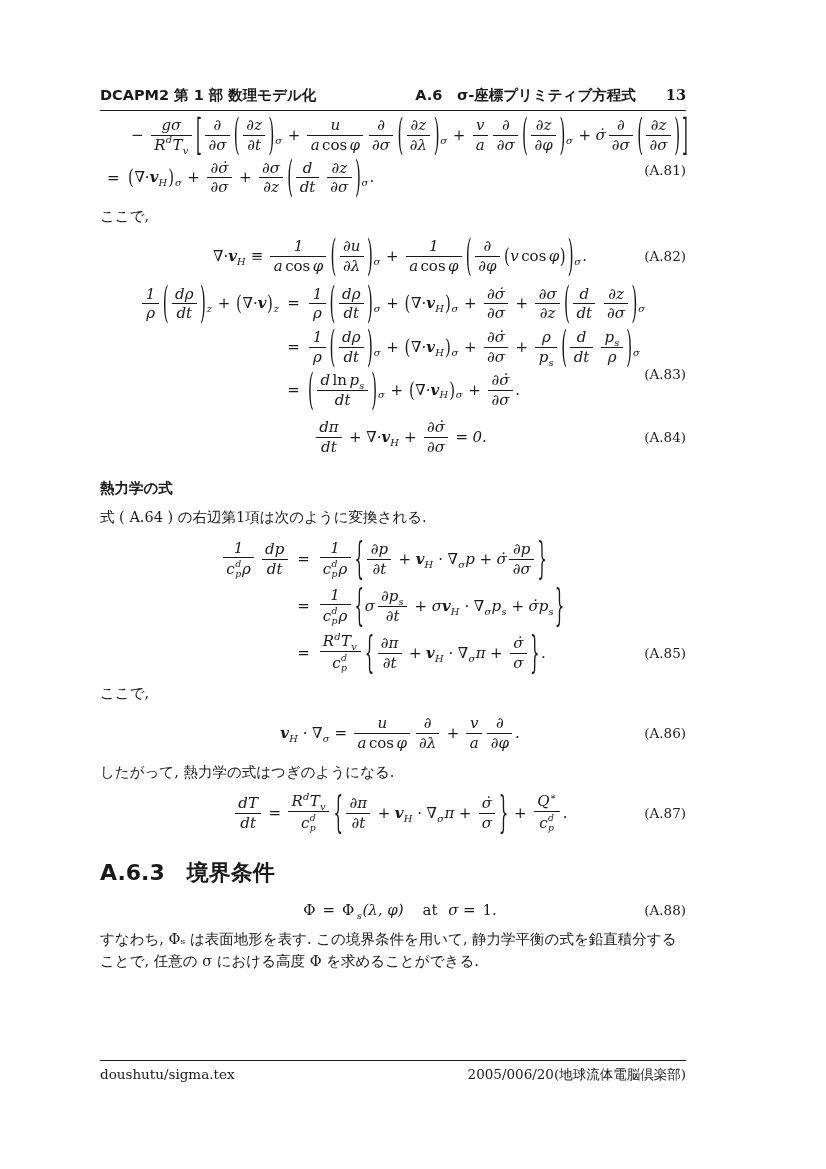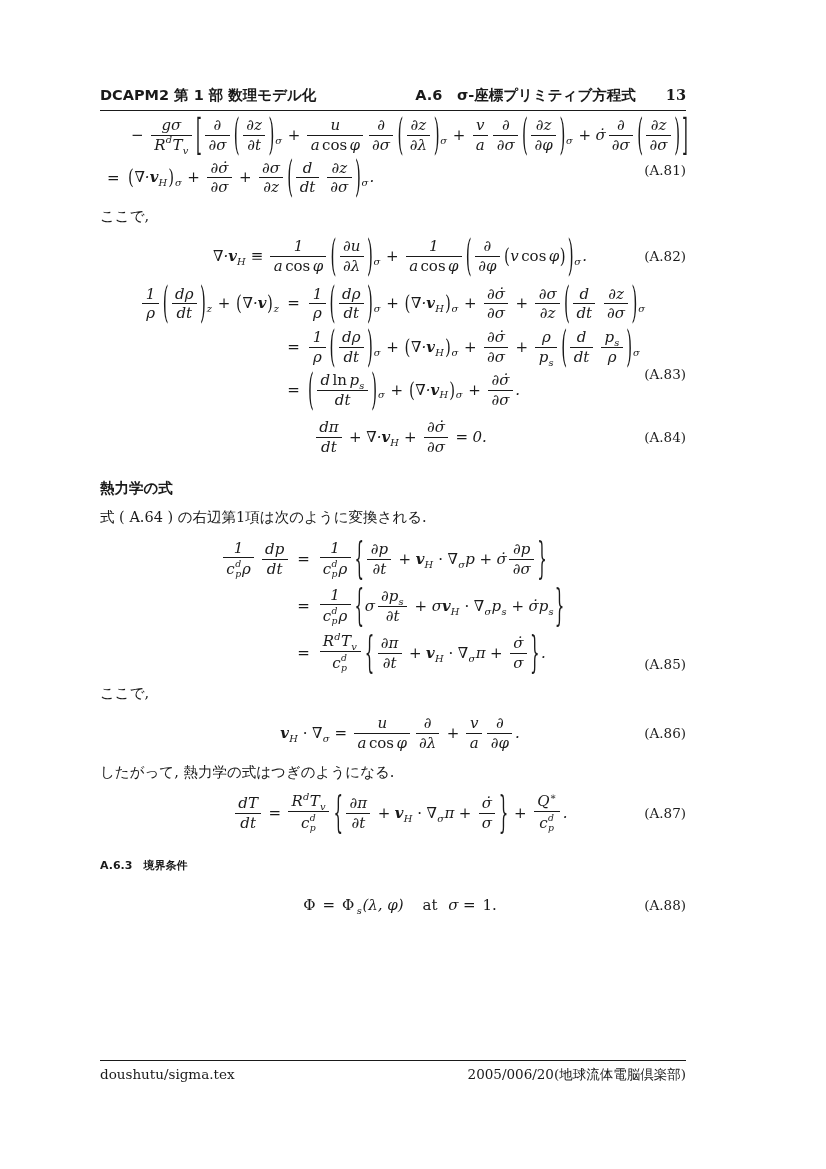--- a/index.html
+++ b/index.html
@@ -6,21 +6,21 @@
   html,body{margin:0;padding:0;background:#888}
   .page{position:relative;width:826px;height:1169px;margin:0 auto;background:#ffffff;
         font-family:"DejaVu Serif","Liberation Serif",serif;color:#1a1a1a;overflow:hidden}
   .header{position:absolute;left:100px;top:86px;width:586px;display:flex;justify-content:space-between;
           align-items:baseline;font-weight:bold;font-size:14.5px;padding-bottom:5px;border-bottom:1.5px solid #1a1a1a;
           font-family:"DejaVu Sans","Liberation Sans",sans-serif}
   .pgnum{margin-left:30px;font-family:"DejaVu Serif",serif}
   .content{position:absolute;left:100px;top:110px;width:586px;font-size:15px}
   .jtext{font-size:14.5px;line-height:1.5;margin:7px 0}
   .bhead{font-family:"DejaVu Sans","Liberation Sans",sans-serif;font-weight:bold;font-size:14.5px;margin:20px 0 9px}
-  .sechead{font-family:"DejaVu Sans","Liberation Sans",sans-serif;font-weight:bold;font-size:11px;margin:22px 0 20px}
+  .sechead{font-family:"DejaVu Sans","Liberation Sans",sans-serif;font-weight:bold;font-size:22px;margin:22px 0 10px}
   .footer{position:absolute;left:100px;top:1060px;width:586px;border-top:1px solid #1a1a1a;
           display:flex;justify-content:space-between;font-size:13.5px;padding-top:5px}
   
   .eq{position:relative;margin:4px 0;font-size:15px}
   .eqtable{display:table;margin:0 auto;border-collapse:collapse}
   .eqrow{display:table-row}
   .eqcell{display:table-cell;vertical-align:middle;padding:3px 0}
   .cm{padding:3px 7px;font-style:normal}
   .cl{text-align:right}
   .cr{text-align:left}
@@ -785,21 +785,21 @@
                         <span class="mi">σ</span>
                       </span>
                     </span>
                   </span>
                   <span class="br" style="transform: scaleY(2.91);">}</span>
                 </span>
                 <span class="mi">.</span>
               </span></div>
           </div>
         </div>
-        <span class="eqtag" style="top: 120px;">(A.85)</span>
+        <span class="eqtag" style="top: 109px;">(A.85)</span>
       </div>
       <div class="jtext">ここで,</div>
       <div class="eq">
         <div class="eqtable">
           <div class="eqrow">
             <div class="eqcell cl"></div>
             <div class="eqcell cm"></div>
             <div class="eqcell cr"><span class="mrow">
                 <span class="mbf">v</span>
                 <span class="msub mi">H</span>
@@ -945,19 +945,20 @@
                 <span class="mrm">at</span>
                 <span class="msp" style="width: 0.55em;"></span>
                 <span class="mi">σ</span>
                 <span class="mo">=</span>
                 <span class="mrm">1.</span>
               </span></div>
           </div>
         </div>
         <span class="eqtag" style="top: 4px;">(A.88)</span>
       </div>
+      <div class="jtext">すなわち, Φₛ は表面地形を表す. この境界条件を用いて, 静力学平衡の式を鉛直積分することで, 任意の σ における高度 Φ を求めることができる.</div>
     </div>
 
   <div class="footer">
     <span>doushutu/sigma.tex</span>
     <span>2005/006/20(地球流体電脳倶楽部)</span>
   </div>
 </div>
 
 </body></html>

